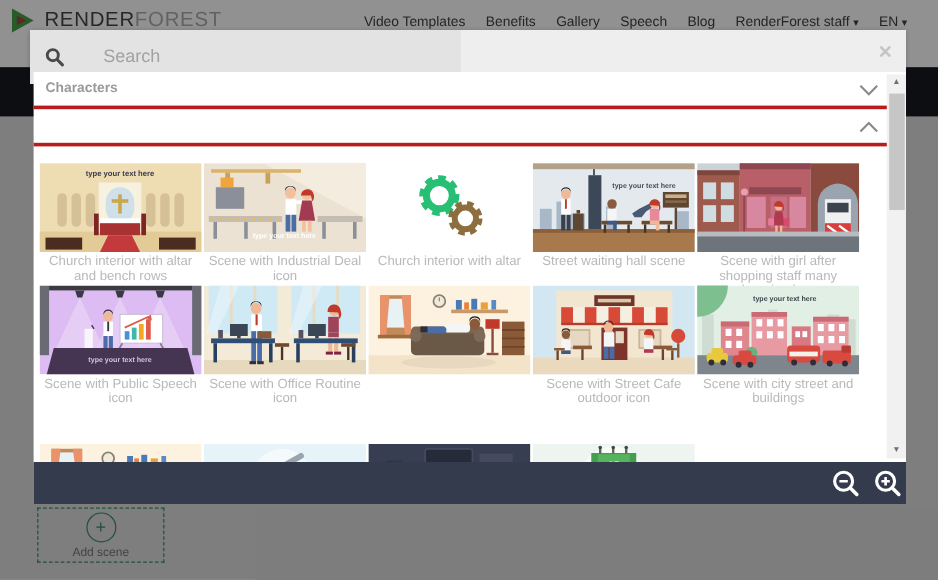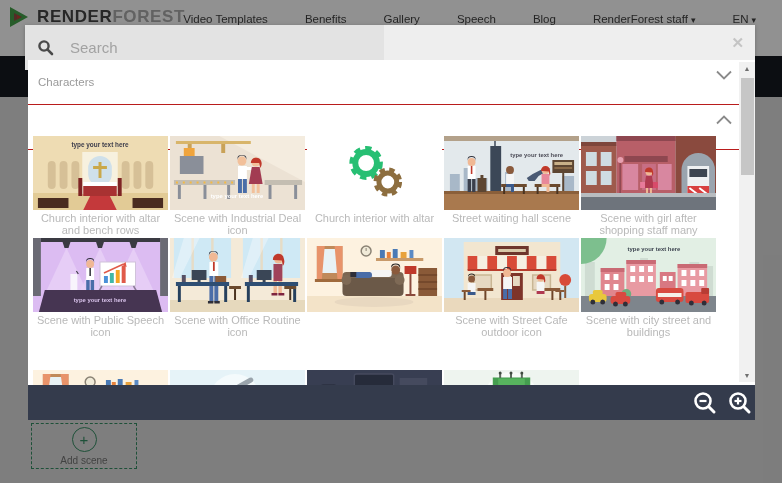--- a/index.html
+++ b/index.html
@@ -5,46 +5,46 @@
   html,body { margin:0; padding:0; background:#555; }
   * { box-sizing:border-box; }
   .stage {
     position:relative; width:782px; height:483px; overflow:hidden;
     font-family:"Liberation Sans",sans-serif; background:#dcdcdc;
   }
 
   
   .page-header { position:absolute; top:0; left:0; width:782px; height:56px; background:#ffffff; }
   .brand { position:absolute; left:8px; top:6px; display:flex; align-items:center; gap:7px; }
-  .brand-text { font-size:17px; font-weight:bold; letter-spacing:0.6px; color:#3f3f3f;text-align:center; }
+  .brand-text { font-size:17px; font-weight:normal; letter-spacing:0.6px; color:#3f3f3f;text-align:center; }
   .brand-text .sec { color:#a9a9a9; }
-  .nav { position:absolute; right:26px; top:13px; display:flex; gap:37px; font-size:11.5px; color:#3a3a3a; white-space:nowrap; }
+  .nav { position:absolute; right:26px; top:13px; display:flex; gap:17px; font-size:11.5px; color:#3a3a3a; white-space:nowrap; }
   .nav-item { cursor:pointer; }
   .caret { font-size:9px; margin-left:3px; color:#3a3a3a; }
   .page-toolbar { position:absolute; top:56px; left:0; width:782px; height:41px; background:#0d1218; }
   .add-scene {
     position:absolute; left:31px; top:423px; width:106px; height:46px;
     border:1.5px dashed #2f8a5f; display:flex; flex-direction:column; align-items:center; justify-content:center; gap:3px;
   }
   .add-circle { width:25px; height:25px; border:1.5px solid #2f8a5f; border-radius:50%;
     display:flex; align-items:center; justify-content:center; color:#2f8a5f; font-size:15px; line-height:1; }
   .add-label { font-size:10px; color:#707070; }
 
   
   .overlay { position:absolute; inset:0; background:rgba(10,10,10,0.45); z-index:5; }
 
   
   .modal-search { position:absolute; left:25px; top:25px; width:730px; height:35px; background:#eeeeee; z-index:10; box-shadow:0 1px 4px rgba(0,0,0,0.25); }
-  .search-zone { position:absolute; left:0; top:0; width:359px; height:45px; background:#e3e3e3; display:flex; align-items:center; padding-left:12px; }
+  .search-zone { position:absolute; left:0; top:0; width:359px; height:45px; background:#e3e3e3; display:flex; align-items:center; padding-left:12px;justify-content:space-between; }
   .search-field { border:0; outline:0; background:transparent; font-size:15px; color:#666; width:300px; margin-left:14px; font-family:"Liberation Sans",sans-serif; }
   .search-field::placeholder { color:#a2a2a2; }
   .close-btn { position:absolute; right:11px; top:9px; font-size:15px; font-weight:bold; color:#c4c4c4; cursor:pointer; }
 
   .modal-panel { position:absolute; left:28px; top:60px; width:727px; height:360px; background:#ffffff; z-index:10; }
-  .section-row { position:relative; height:45px; border-bottom:1px solid #b91c1c; cursor:pointer; }
+  .section-row { position:relative; height:31px; border-bottom:3px solid #b91c1c; cursor:pointer;font-weight:bold; }
   .section-label { position:absolute; left:10px; top:50%; transform:translateY(-50%); font-size:11.5px; color:#9a9a9a; }
   .chev { position:absolute; right:23px; top:10px; }
 
   .grid-row { position:absolute; left:5px; display:flex; gap:2px; }
   .row-1 { top:76px; } .row-2 { top:178px; }
   .row-3 { top:310px; height:32px; overflow:hidden; }
   .cell { width:135px; cursor:pointer; }
   .thumb { width:135px; height:74px; display:block; }
   .thumb-partial { width:135px; height:32px; display:block; }
   .thumb text { font-family:"Liberation Sans",sans-serif; font-weight:bold; }

